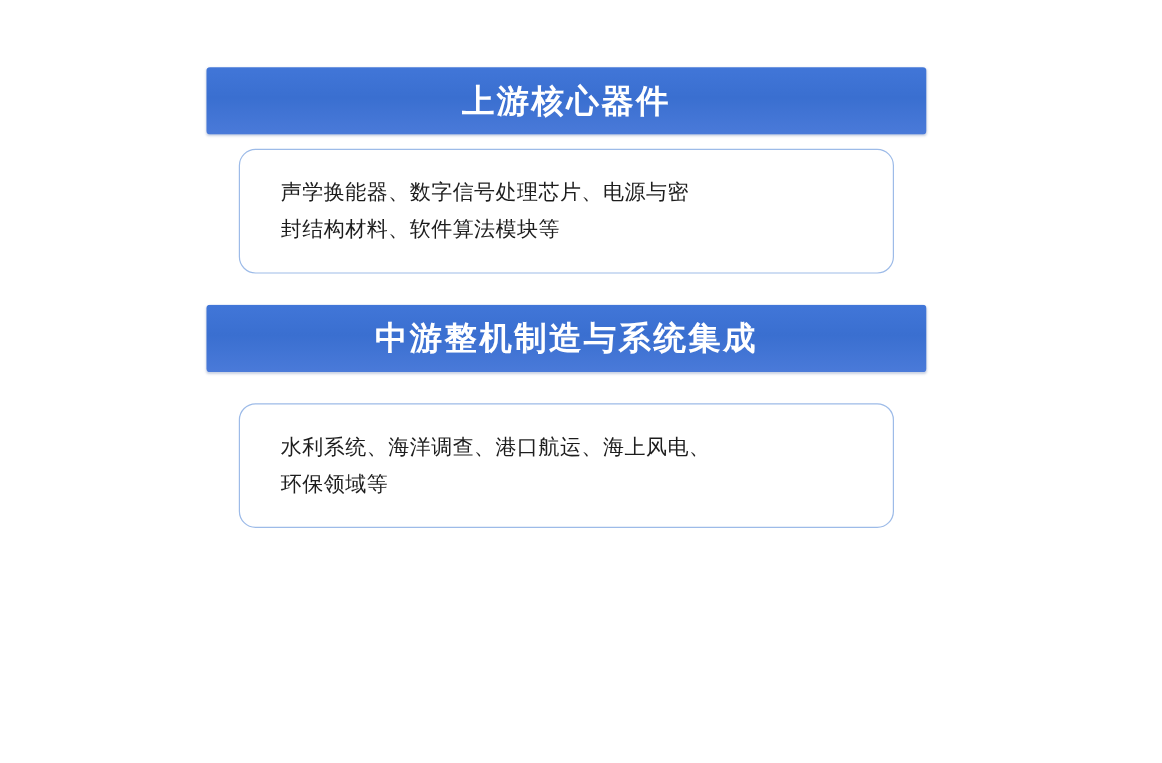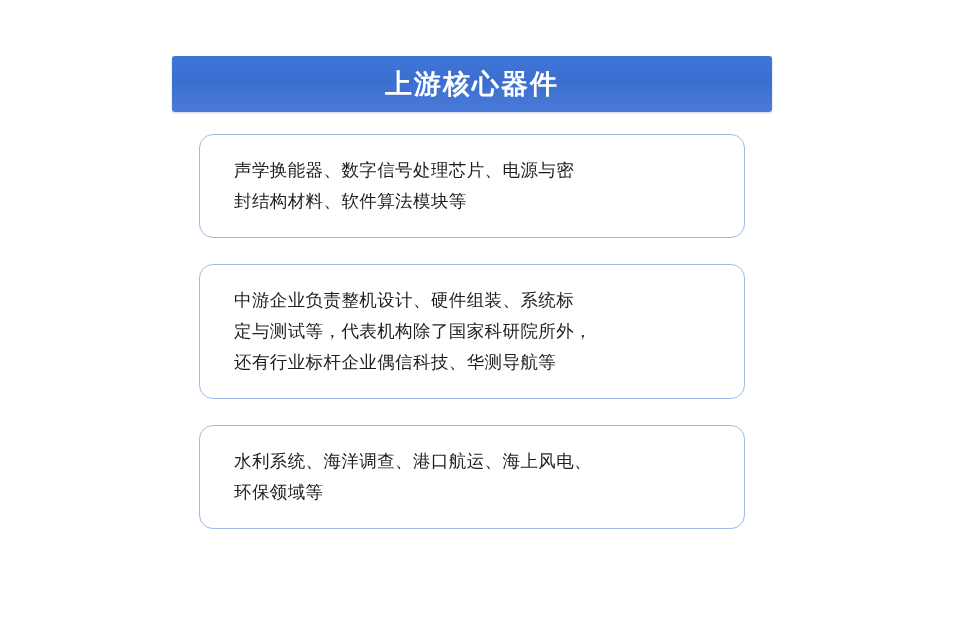--- a/index.html
+++ b/index.html
@@ -45,21 +45,21 @@
   .band-label {
     color: #ffffff;
     font-size: 27px;
     font-weight: bold;
     letter-spacing: 2px;
     font-family: "Liberation Sans", "DejaVu Sans", sans-serif;
     line-height: 1;
   }
   .card {
     width: 546px;
-    margin: 22px auto 0 auto;
+    margin: 12px auto 0 auto;
     box-sizing: border-box;
     border: 1px solid #9dbbe8;
     border-radius: 14px;
     background: #ffffff;
     padding: 20px 28px 20px 34px;
   }
   .card-text {
     color: #1d1d1d;
     font-size: 17.5px;
     line-height: 31px;
@@ -81,24 +81,22 @@
       <div class="band">
         <span class="band-label">上游核心器件</span>
       </div>
       <div class="card c1">
         <div class="card-text">声学换能器、数字信号处理芯片、电源与密
 封结构材料、软件算法模块等</div>
       </div>
     </div>
 
     <div class="section">
-      <div class="card c2">
-        <div class="card-text">中游企业负责整机设计、硬件组装、系统标
-定与测试等，代表机构除了国家科研院所外，
-还有行业标杆企业偶信科技、华测导航等</div>
+      <div class="band">
+        <span class="band-label">中游整机制造与系统集成</span>
       </div>
     </div>
 
     <div class="section">
       <div class="card c3">
         <div class="card-text">水利系统、海洋调查、港口航运、海上风电、
 环保领域等</div>
       </div>
     </div>
 

